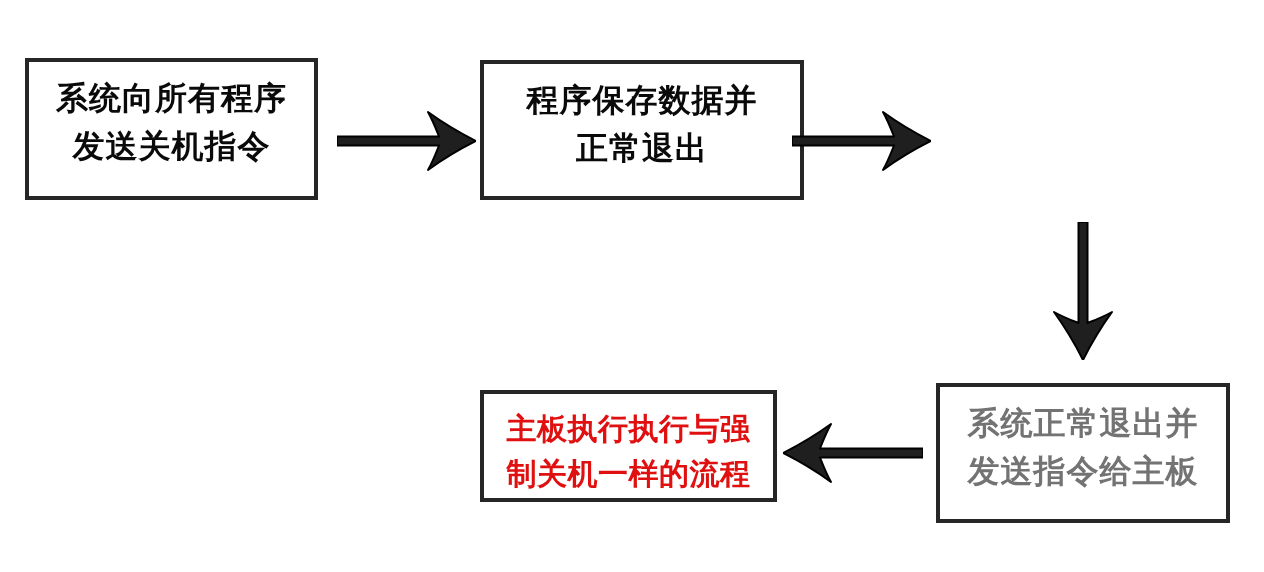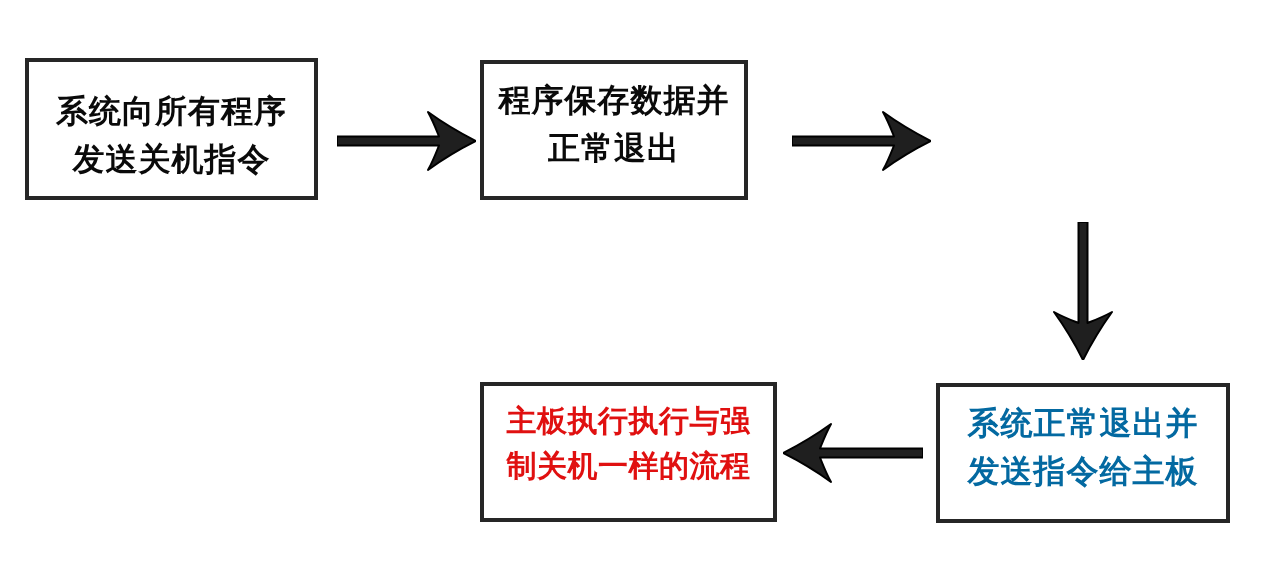--- a/index.html
+++ b/index.html
@@ -31,25 +31,25 @@
     font-size: 32px;
     line-height: 48px;
     letter-spacing: 1px;
   }
   .flow-node.small-text .node-label {
     font-size: 30px;
     line-height: 45px;
     letter-spacing: 0.5px;
   }
   
-  #node1 { left: 25px;  top: 58px;  width: 293px; height: 142px; align-items: center; }
-  #node2 { left: 480px; top: 60px;  width: 268px; height: 140px; }
+  #node1 { left: 25px;  top: 58px;  width: 293px; height: 142px; }
+  #node2 { left: 480px; top: 60px;  width: 324px; height: 140px; }
   #node3 { left: 936px; top: 59px;  width: 294px; height: 141px; }
   #node4 { left: 936px; top: 383px; width: 294px; height: 140px; }
-  #node5 { left: 480px; top: 382px; width: 297px; height: 140px; }
+  #node5 { left: 480px; top: 390px; width: 297px; height: 112px; }
   .edge { position: absolute; }
   #edge1 { left: 337px; top: 109px; }
   #edge2 { left: 792px; top: 109px; }
   #edge3 { left: 1051px; top: 222px; }
   #edge4 { left: 783px; top: 421px; }
   .edge svg { display: block; }
   .edge path {
     fill: #1f1f1f;
     stroke: #000000;
     stroke-width: 2;
@@ -66,21 +66,21 @@
 发送关机指令</span>
   </div>
 
   <div class="flow-node" id="node2">
     <span class="node-label" style="color: rgb(10, 10, 10);">程序保存数据并
 正常退出</span>
   </div>
 
 
   <div class="flow-node" id="node4">
-    <span class="node-label" style="color: #0369a1; text-align: right;">系统正常退出并
+    <span class="node-label" style="color: #737373; text-align: right;">系统正常退出并
 发送指令给主板</span>
   </div>
 
   <div class="flow-node small-text" id="node5">
     <span class="node-label" style="color: rgb(224, 16, 16);">主板执行执行与强
 制关机一样的流程</span>
   </div>
 
   <div class="edge" id="edge1">
     <svg width="139" height="64" viewBox="0 0 139 64">

